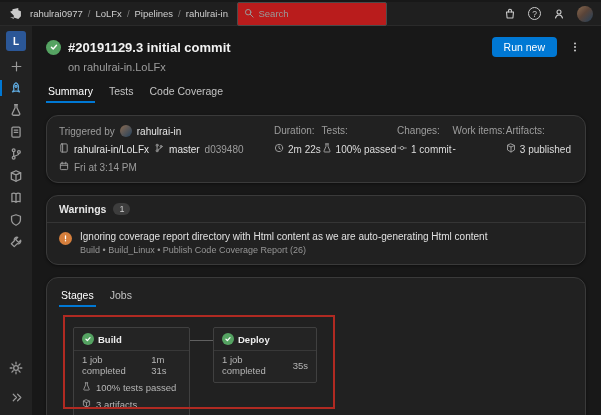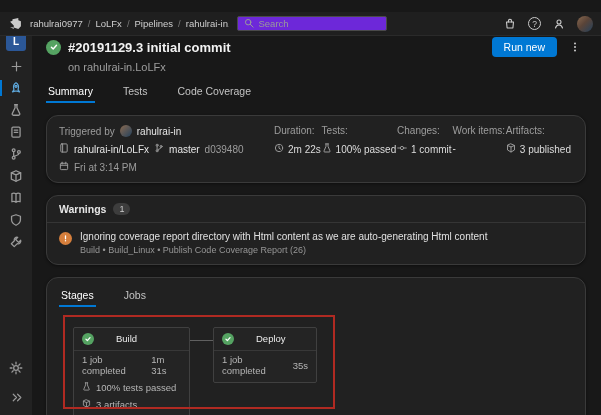--- a/index.html
+++ b/index.html
@@ -1,25 +1,25 @@
 <!DOCTYPE html>
 <html style="--accent: #0078d4; --success: #55a362; --warning: #d67f3c; --annotation: #b02a22;"><head>
 <meta charset="utf-8">
 <style>
   *{box-sizing:border-box}
   body{margin:0;background:#101010;font-family:"Liberation Sans",sans-serif}
   .app{position:relative;width:601px;height:415px;background:#181818;color:#e6e6e6;font-size:10px;overflow:hidden}
 
   
-  .topbar{position:absolute;top:12px;left:0;right:0;height:24px;background:#1f1f1f;display:flex;align-items:center;padding:0 8px;gap:8px;z-index:10;border-bottom:1px solid #2a2a2a}
+  .topbar{position:absolute;top:2px;left:0;right:0;height:24px;background:#1f1f1f;display:flex;align-items:center;padding:0 8px;gap:8px;z-index:10;border-bottom:1px solid #2a2a2a}
   .logo{width:14px;height:14px;display:flex;align-items:center;justify-content:center;flex:none}
   .crumbs{flex:1;display:flex;align-items:center;gap:5px;white-space:nowrap;color:#cfcfcf;font-size:9.5px;overflow:hidden}
   .crumb{cursor:pointer}
   .sep{color:#7a7a7a}
-  .searchbox{width:150px;height:15px;background:#6d28d9;border:1px solid #4a4a4a;border-radius:2px;display:flex;align-items:center;gap:5px;padding:0 6px;flex:none}
+  .searchbox{width:150px;height:24px;background:#b91c1c;border:1px solid #4a4a4a;border-radius:2px;display:flex;align-items:center;gap:5px;padding:0 6px;flex:none}
   .searchbox input{flex:1;min-width:0;background:transparent;border:none;outline:none;color:#ddd;font-size:9.5px;font-family:inherit;padding:0}
   .searchbox input::placeholder{color:#9a9a9a}
   .top-right{flex:1;display:flex;align-items:center;justify-content:flex-end;gap:11px}
   .tico{width:14px;height:14px;display:flex;align-items:center;justify-content:center;color:#c9c9c9;cursor:pointer}
   .help-circle{width:13px;height:13px;border:1px solid #c9c9c9;border-radius:50%;font-size:8.5px;display:flex;align-items:center;justify-content:center;color:#c9c9c9;cursor:pointer}
   .avatar{width:16px;height:16px;border-radius:50%;background:linear-gradient(135deg,#8a6a50 0%,#5a4438 45%,#24415c 100%);cursor:pointer;flex:none}
 
   
   .rail{position:absolute;top:24px;left:0;bottom:0;width:32px;background:#222;display:flex;flex-direction:column;align-items:center;padding-top:7px}
   .proj-tile{width:20px;height:20px;border-radius:3px;background:#2b5797;display:flex;align-items:center;justify-content:center;color:#fff;font-size:10px;font-weight:bold;margin-bottom:4px;cursor:pointer}
@@ -31,21 +31,21 @@
   
   .content{position:absolute;top:24px;left:32px;right:0;bottom:0;background:#181818;padding:12px 15px 0 14px;overflow:hidden}
   .title-row{display:flex;align-items:center;gap:7px}
   .chk{border-radius:50%;background:var(--success,#55a362);display:inline-flex;align-items:center;justify-content:center;flex:none}
   .chk.big{width:15px;height:15px}
   .chk.small{width:12px;height:12px}
   .page-title{font-size:13px;font-weight:bold;color:#f2f2f2}
   .btn-primary{margin-left:auto;background:var(--accent,#0078d4);color:#fff;font-size:10.5px;border:none;padding:4px 12px;border-radius:4px;font-family:inherit;cursor:pointer}
   .btn-more{width:22px;height:22px;background:transparent;border:none;color:#ccc;display:flex;align-items:center;justify-content:center;cursor:pointer;padding:0}
   .subtitle{color:#9d9d9d;margin:3px 0 0 22px;font-size:11px}
-  .tabs{display:flex;gap:26px;margin-top:9px}
+  .tabs{display:flex;gap:12px;margin-top:9px}
   .tab{padding:3px 2px 6px;color:#c3c3c3;font-size:10.5px;cursor:pointer;position:relative}
   .tab.active{color:#fff}
   .tab.active::after{content:"";position:absolute;left:0;right:0;bottom:0;height:2px;background:var(--accent,#0078d4)}
 
   .card{background:#212121;border:1px solid #3a3a3a;border-radius:12px;box-shadow:0 1px 3px rgba(0,0,0,.45);margin-top:12px}
 
   
   .trig{display:flex;padding:9px 12px;gap:10px}
   .trig-left{width:205px;display:flex;flex-direction:column;gap:6px;flex:none}
   .row{display:flex;align-items:center;gap:5px;white-space:nowrap}
@@ -63,21 +63,21 @@
   .warn-body{display:flex;gap:8px;padding:8px 12px 9px;align-items:flex-start}
   .warn-ic{width:13px;height:13px;border-radius:50%;background:var(--warning,#d67f3c);display:flex;align-items:center;justify-content:center;flex:none;margin-top:1px}
   .warn-msg{font-size:10px;color:#e0e0e0}
   .warn-src{font-size:9px;color:#969696;margin-top:3px}
 
   
   .stages-card{padding:8px 12px 10px}
   .stage-area{position:relative;height:104px;margin-top:4px}
   .redbox{position:absolute;left:4px;top:4px;width:272px;height:94px;border:2px solid var(--annotation,#b02a22);pointer-events:none;z-index:5}
   .stage{position:absolute;background:#242424;border:1px solid #404040;border-radius:2px;font-size:9.5px;cursor:pointer;z-index:2}
-  .stage-head{display:flex;align-items:flex-start;gap:22px;padding:5px 8px;font-weight:normal;color:#ececec;border-bottom:1px solid #383838}
+  .stage-head{display:flex;align-items:flex-end;gap:4px;padding:5px 8px;font-weight:bold;color:#ececec;border-bottom:1px solid #383838}
   .stage-row{display:flex;align-items:center;gap:5px;padding:3px 8px;color:#b5b5b5}
   .stage-row .right{margin-left:auto;color:#b5b5b5}
   .connector{position:absolute;height:1px;background:#606060;z-index:1}
 
   svg.ic{stroke:#9a9a9a;fill:none;stroke-width:1.1;stroke-linecap:round;stroke-linejoin:round}
   svg.ic.cc{stroke:currentColor}
 </style>
 </head>
 <body>
 

